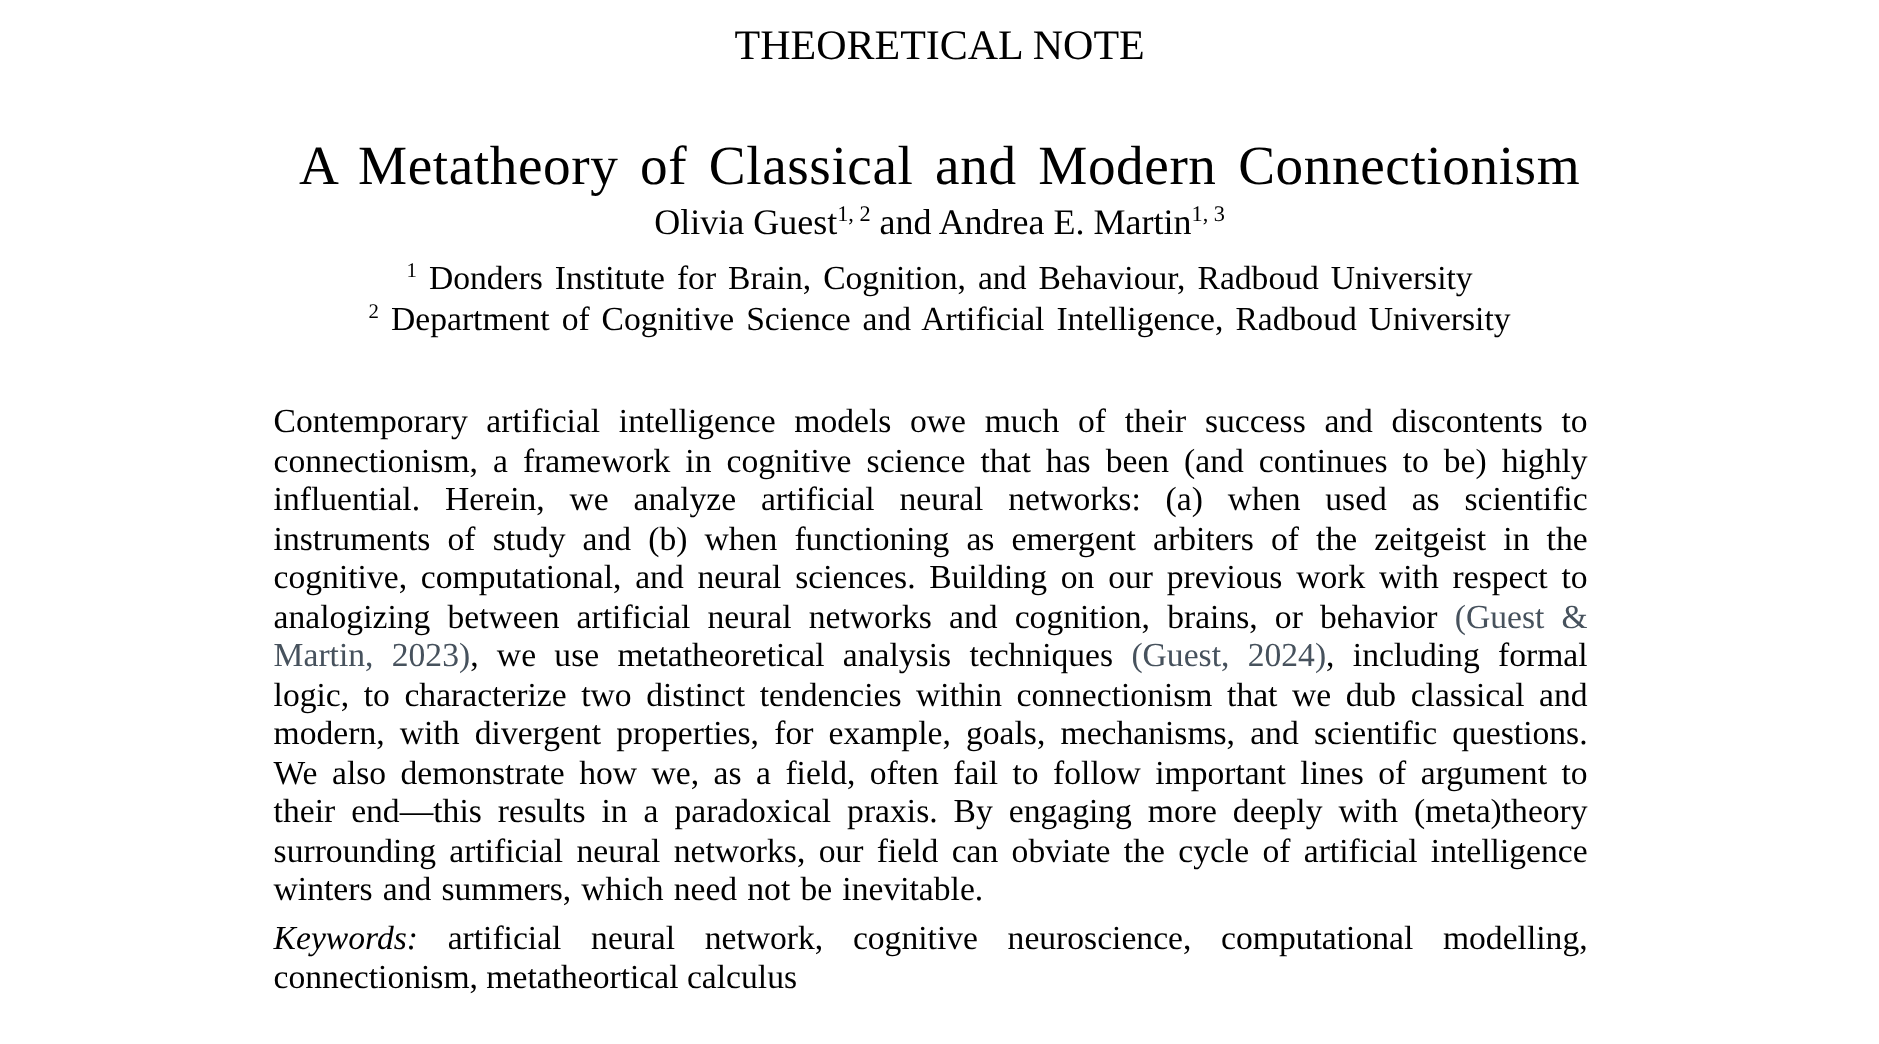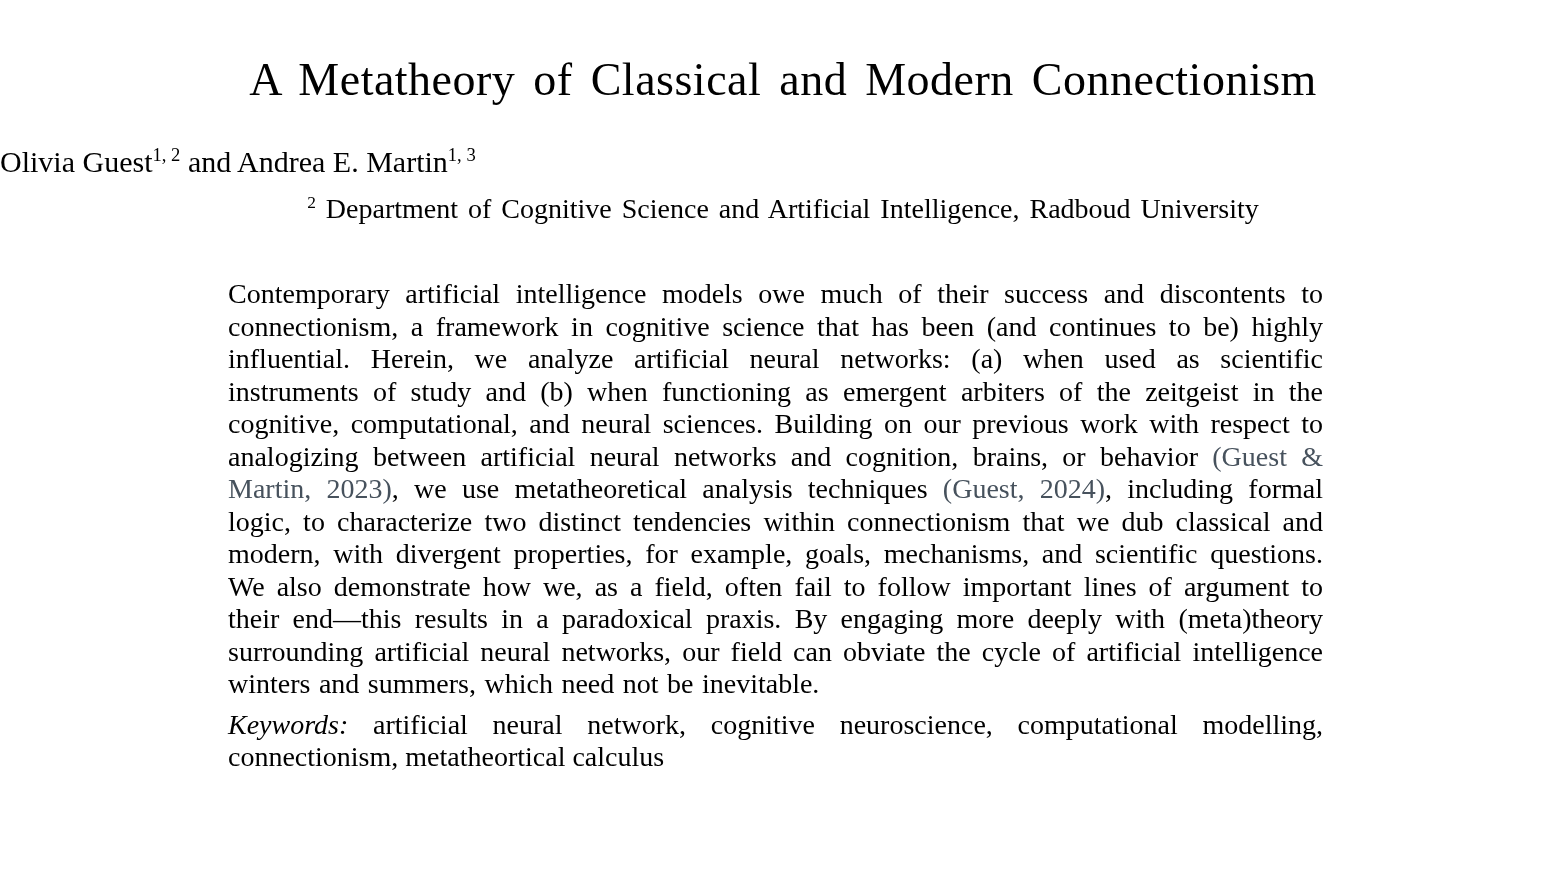--- a/index.html
+++ b/index.html
@@ -24,21 +24,21 @@
     margin: 52px 0 0 0;
     text-align: center;
     font-size: 46px;
     font-weight: 400;
     line-height: 56px;
     letter-spacing: 0.5px;
     word-spacing: 6px;
   }
 
   .authors {
-    margin-top: 34px;
+    text-align: center;
     font-size: 30px;
     line-height: 40px;
   }
 
   sup {
     font-size: 0.62em;
     line-height: 0;
   }
 
   .affiliations {
@@ -68,26 +68,28 @@
     text-align: justify;
   }
 
   .kw-label { font-style: italic; }
 </style>
 </head>
 <body>
 
 <main class="page">
 
+  <div class="article-type">THEORETICAL NOTE</div>
 
   <h1 class="title">A Metatheory of Classical and Modern Connectionism</h1>
 
   <div class="authors"><span>Olivia Guest</span><sup>1, 2</sup><span> and </span><span>Andrea E. Martin</span><sup>1, 3</sup></div>
 
   <div class="affiliations">
+    <div class="affiliation"><sup>1</sup><span> Donders Institute for Brain, Cognition, and Behaviour, Radboud University</span></div>
     <div class="affiliation"><sup>2</sup><span> Department of Cognitive Science and Artificial Intelligence, Radboud University</span></div>
   </div>
 
   <section class="abstract-block">
     <p class="abstract"><span>Contemporary artificial intelligence models owe much of their success and discontents to connectionism, a framework in cognitive science that has been (and continues to be) highly influential. Herein, we analyze artificial neural networks: (a) when used as scientific instruments of study and (b) when functioning as emergent arbiters of the zeitgeist in the cognitive, computational, and neural sciences. Building on our previous work with respect to analogizing between artificial neural networks and cognition, brains, or behavior </span><span class="citation" style="color: rgb(71, 82, 93);">(Guest &amp; Martin, 2023)</span><span>, we use metatheoretical analysis techniques </span><span class="citation" style="color: rgb(71, 82, 93);">(Guest, 2024)</span><span>, including formal logic, to characterize two distinct tendencies within connectionism that we dub classical and modern, with divergent properties, for example, goals, mechanisms, and scientific questions. We also demonstrate how we, as a field, often fail to follow important lines of argument to their end—this results in a paradoxical praxis. By engaging more deeply with (meta)theory surrounding artificial neural networks, our field can obviate the cycle of artificial intelligence winters and summers, which need not be inevitable.</span></p>
 
     <p class="keywords"><em class="kw-label">Keywords:</em><span> artificial neural network, cognitive neuroscience, computational modelling, connectionism, metatheortical calculus</span></p>
   </section>
 
 </main>

